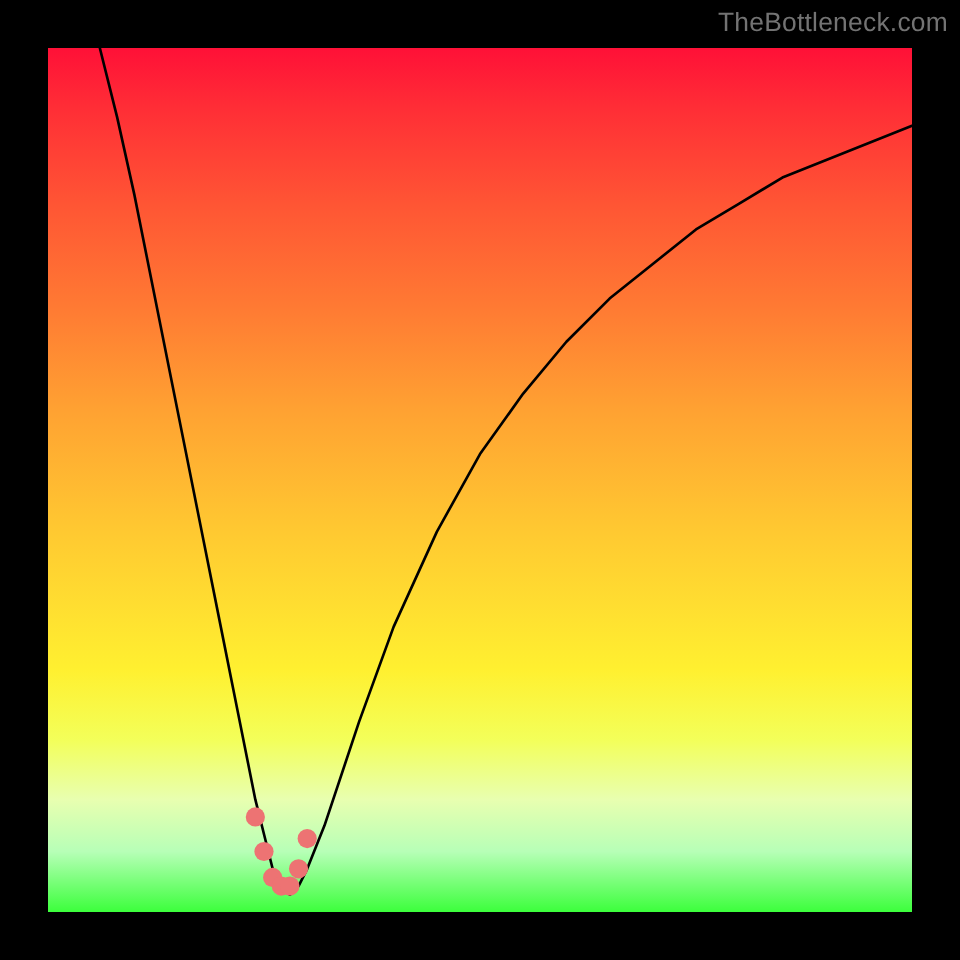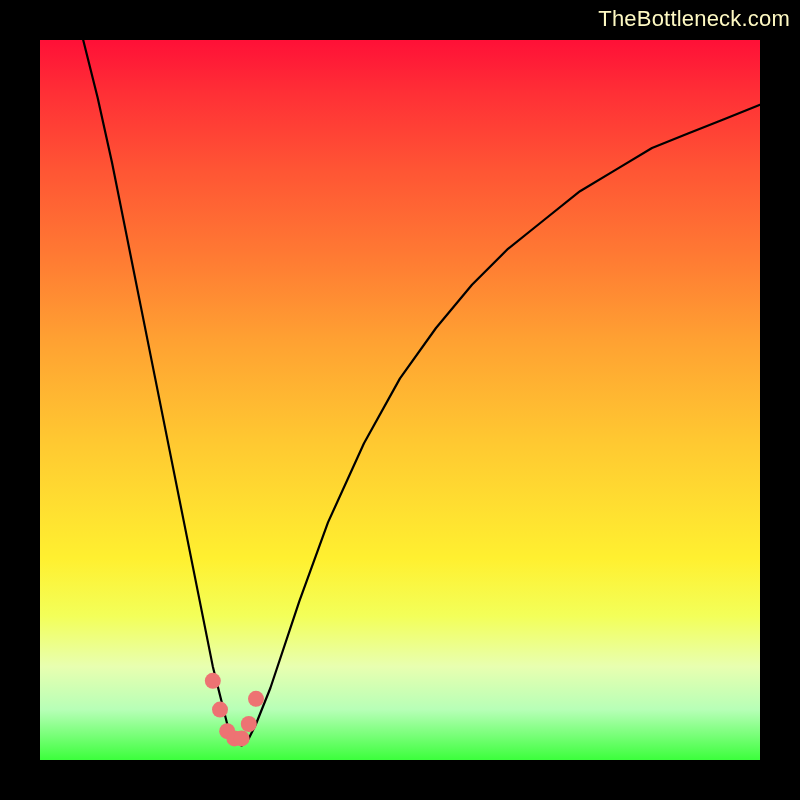--- a/index.html
+++ b/index.html
@@ -42,21 +42,21 @@
     left: 0;
     top: 0;
     width: 720px;
     height: 720px;
     overflow: visible;
   }
   .watermark {
     position: absolute;
     top: 6px;
     right: 10px;
-    color: #fef9c3;
+    color: #737373;
     font-size: 22px;
     font-weight: 500;
     letter-spacing: 0.2px;
     user-select: none;
   }
 </style>
 </head>
 <body>
 
 <div class="frame">

